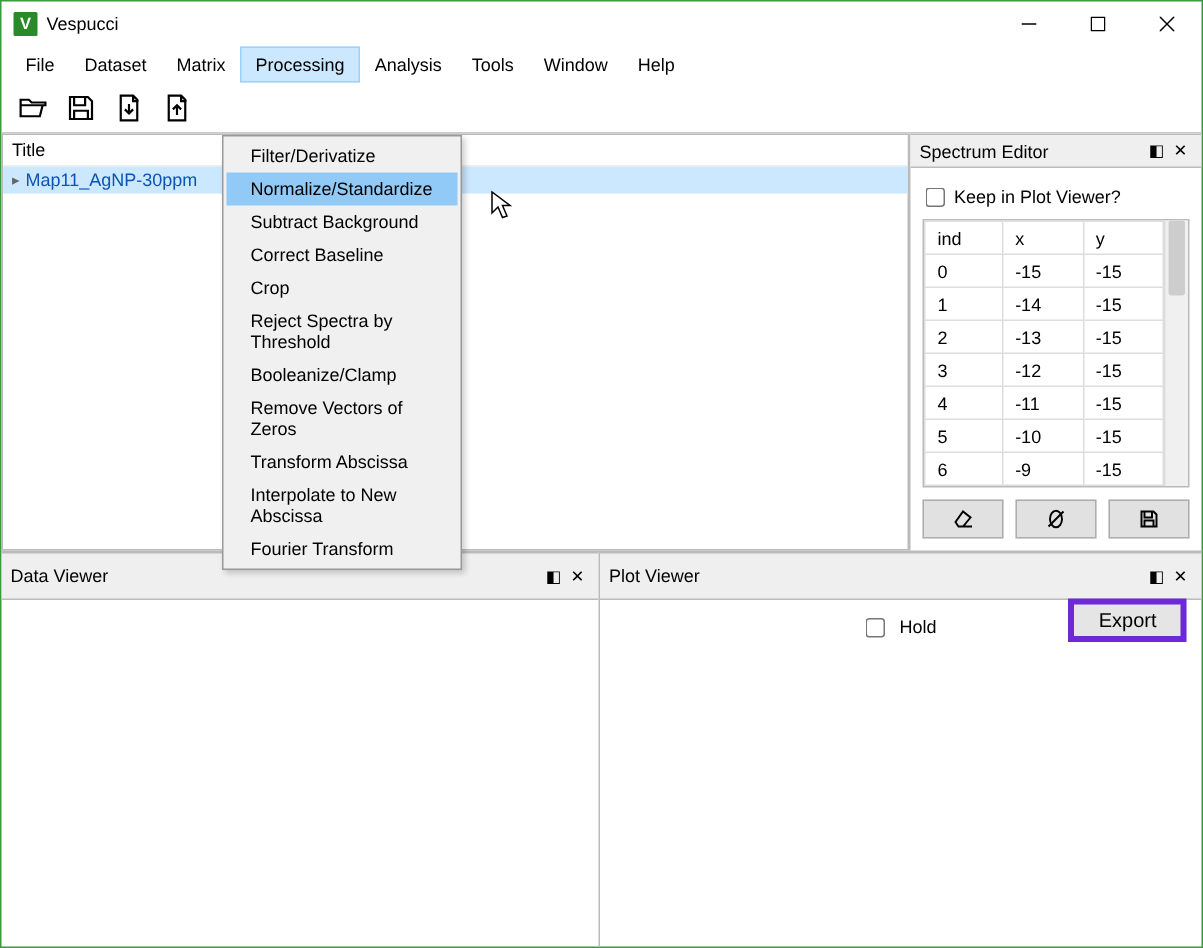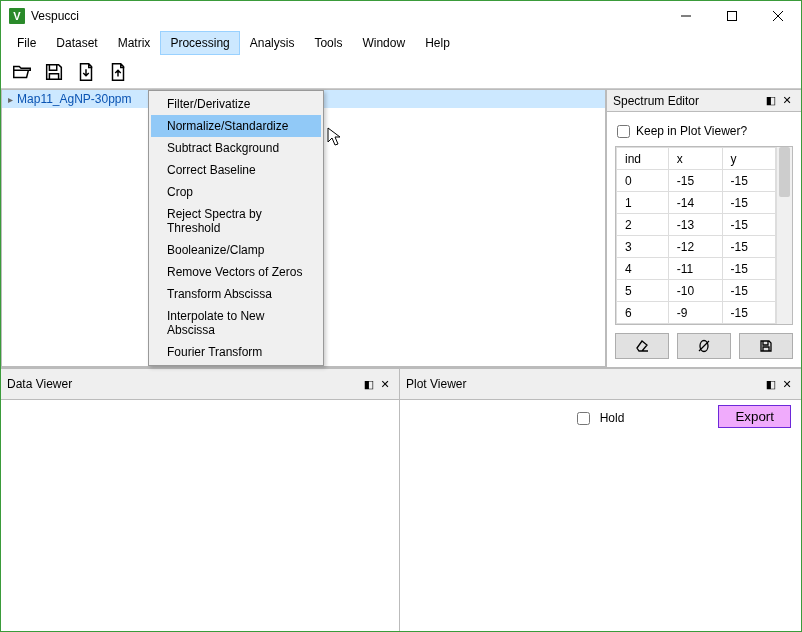--- a/index.html
+++ b/index.html
@@ -33,23 +33,23 @@
 th { background: #fff; margin-top: 26px; }
 .vscroll { width: 17px; background: #f0f0f0; border-left: 1px solid #ddd; position: relative; }
 .vscroll-thumb { position: absolute; top: 0; left: 2px; right: 2px; height: 50px; background: #cdcdcd; border-radius: 2px; }
 .btn-row { display: flex; gap: 8px; margin-top: 8px; }
 .icon-btn { flex: 1; height: 26px; border: 1px solid #adadad; background: #e1e1e1; display: flex; align-items: center; justify-content: center; }
 .lower { display: flex; height: calc(632px - 30px - 24px - 34px - 278px - 2px); border-top: 1px solid #bbb; }
 .data-viewer { width: 398px; display: flex; flex-direction: column; }
 .plot-viewer { flex: 1; display: flex; flex-direction: column; border-left: 1px solid #bbb; }
 .viewer-body { flex: 1; position: relative; }
 .plot-footer { height: 36px; display: flex; align-items: center; justify-content: center; gap: 8px; position: relative; }
-.export-btn { position: absolute; right: 10px; bottom: 8px; padding: 3px 16px; border: 1px solid #6d28d9; background: #f0abfc; }
+.export-btn { position: absolute; right: 10px; bottom: 8px; padding: 3px 16px; border: 4px solid #6d28d9; background: #e5e5e5; }
 .hold-check { display: flex; align-items: center; gap: 10px; }
-.dropdown { position: absolute; top: 0; left: 146px; width: 176px; background: #f0f0f0; border: 1px solid #999; box-shadow: 2px 2px 4px rgba(0,0,0,0.2); z-index: 100; padding: 2px; }
+.dropdown { position: absolute; top: 0; left: 146px; width: 160px; background: #f0f0f0; border: 1px solid #999; box-shadow: 2px 2px 4px rgba(0,0,0,0.2); z-index: 100; padding: 2px; }
 .dropdown-item { padding: 4px 16px; cursor: default; }
 .dropdown-item.highlight { background: #91c9f7; }
 .cursor { position: absolute; left: 325px; top: 37px; z-index: 200; pointer-events: none; }
 input[type=checkbox] { width: 13px; height: 13px; }
 </style>
 </head>
 <body>
 
 <div class="titlebar">
   <div class="app-icon">V</div>
@@ -104,20 +104,21 @@
   </div>
   <div class="tool-btn">
     <svg viewBox="0 0 24 24">
         <path d="M6 3h9l3 3v15H6z M15 3v4h4 M12 17v-7 M9 13l3-3 3 3" fill="none" stroke="#000" stroke-width="1.6"></path>
       </svg>
   </div>
 </div>
 
 <div class="content">
   <div class="tree-area">
+    <div class="tree-header">Title</div>
     <div class="tree-row">
       <span class="tree-arrow">▸</span>
       <span>Map11_AgNP-30ppm</span>
     </div>
 
     <div class="dropdown" id="dropdown">
         <div class="dropdown-item">Filter/Derivatize</div>
         <div class="dropdown-item highlight">Normalize/Standardize</div>
         <div class="dropdown-item">Subtract Background</div>
         <div class="dropdown-item">Correct Baseline</div>

